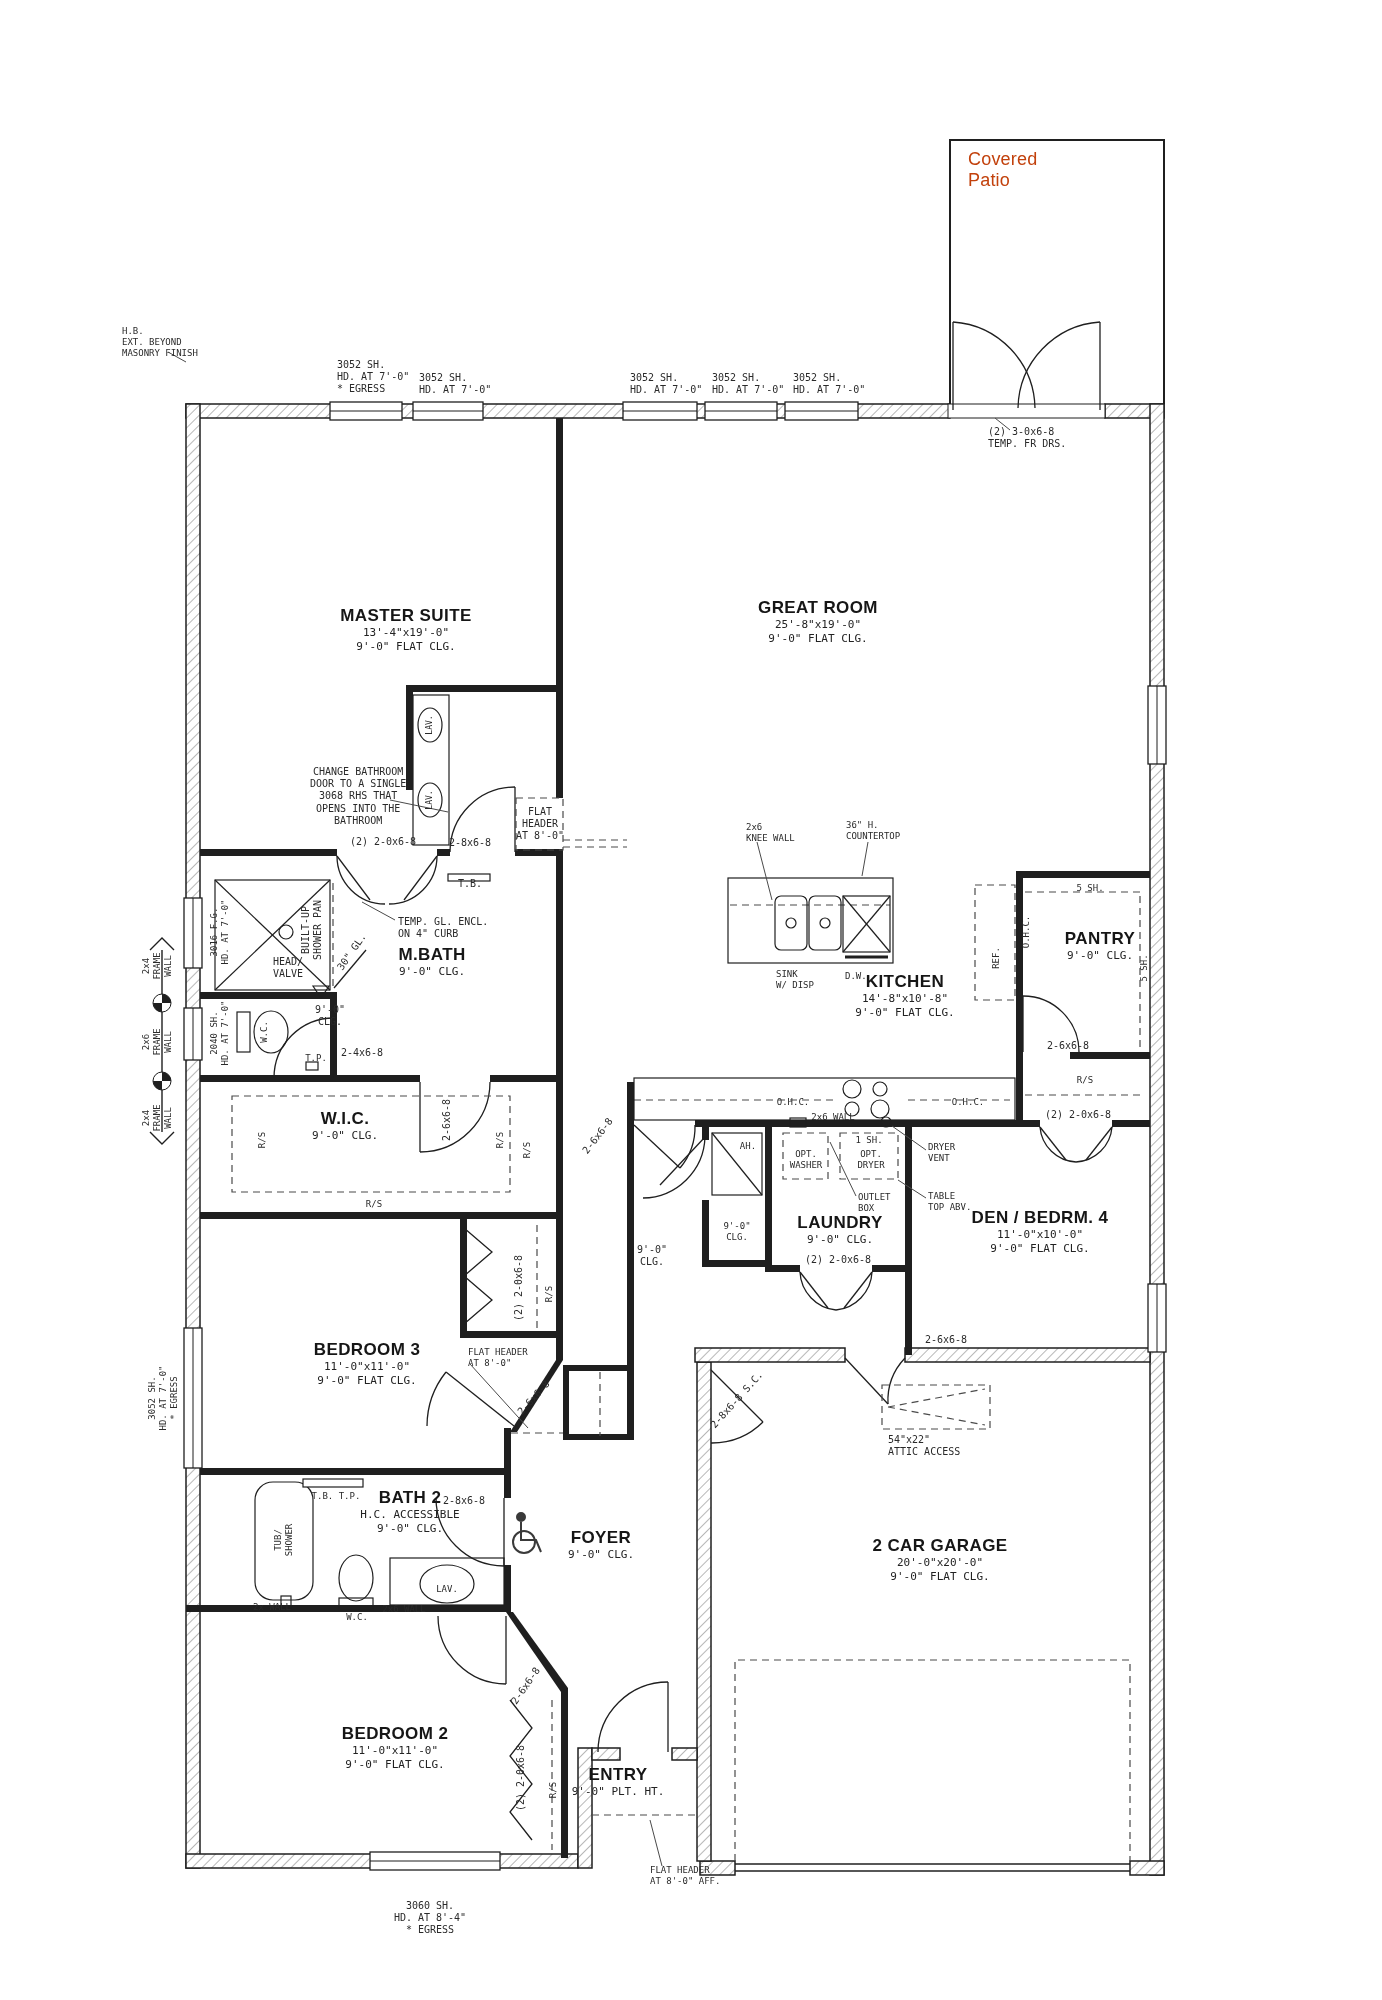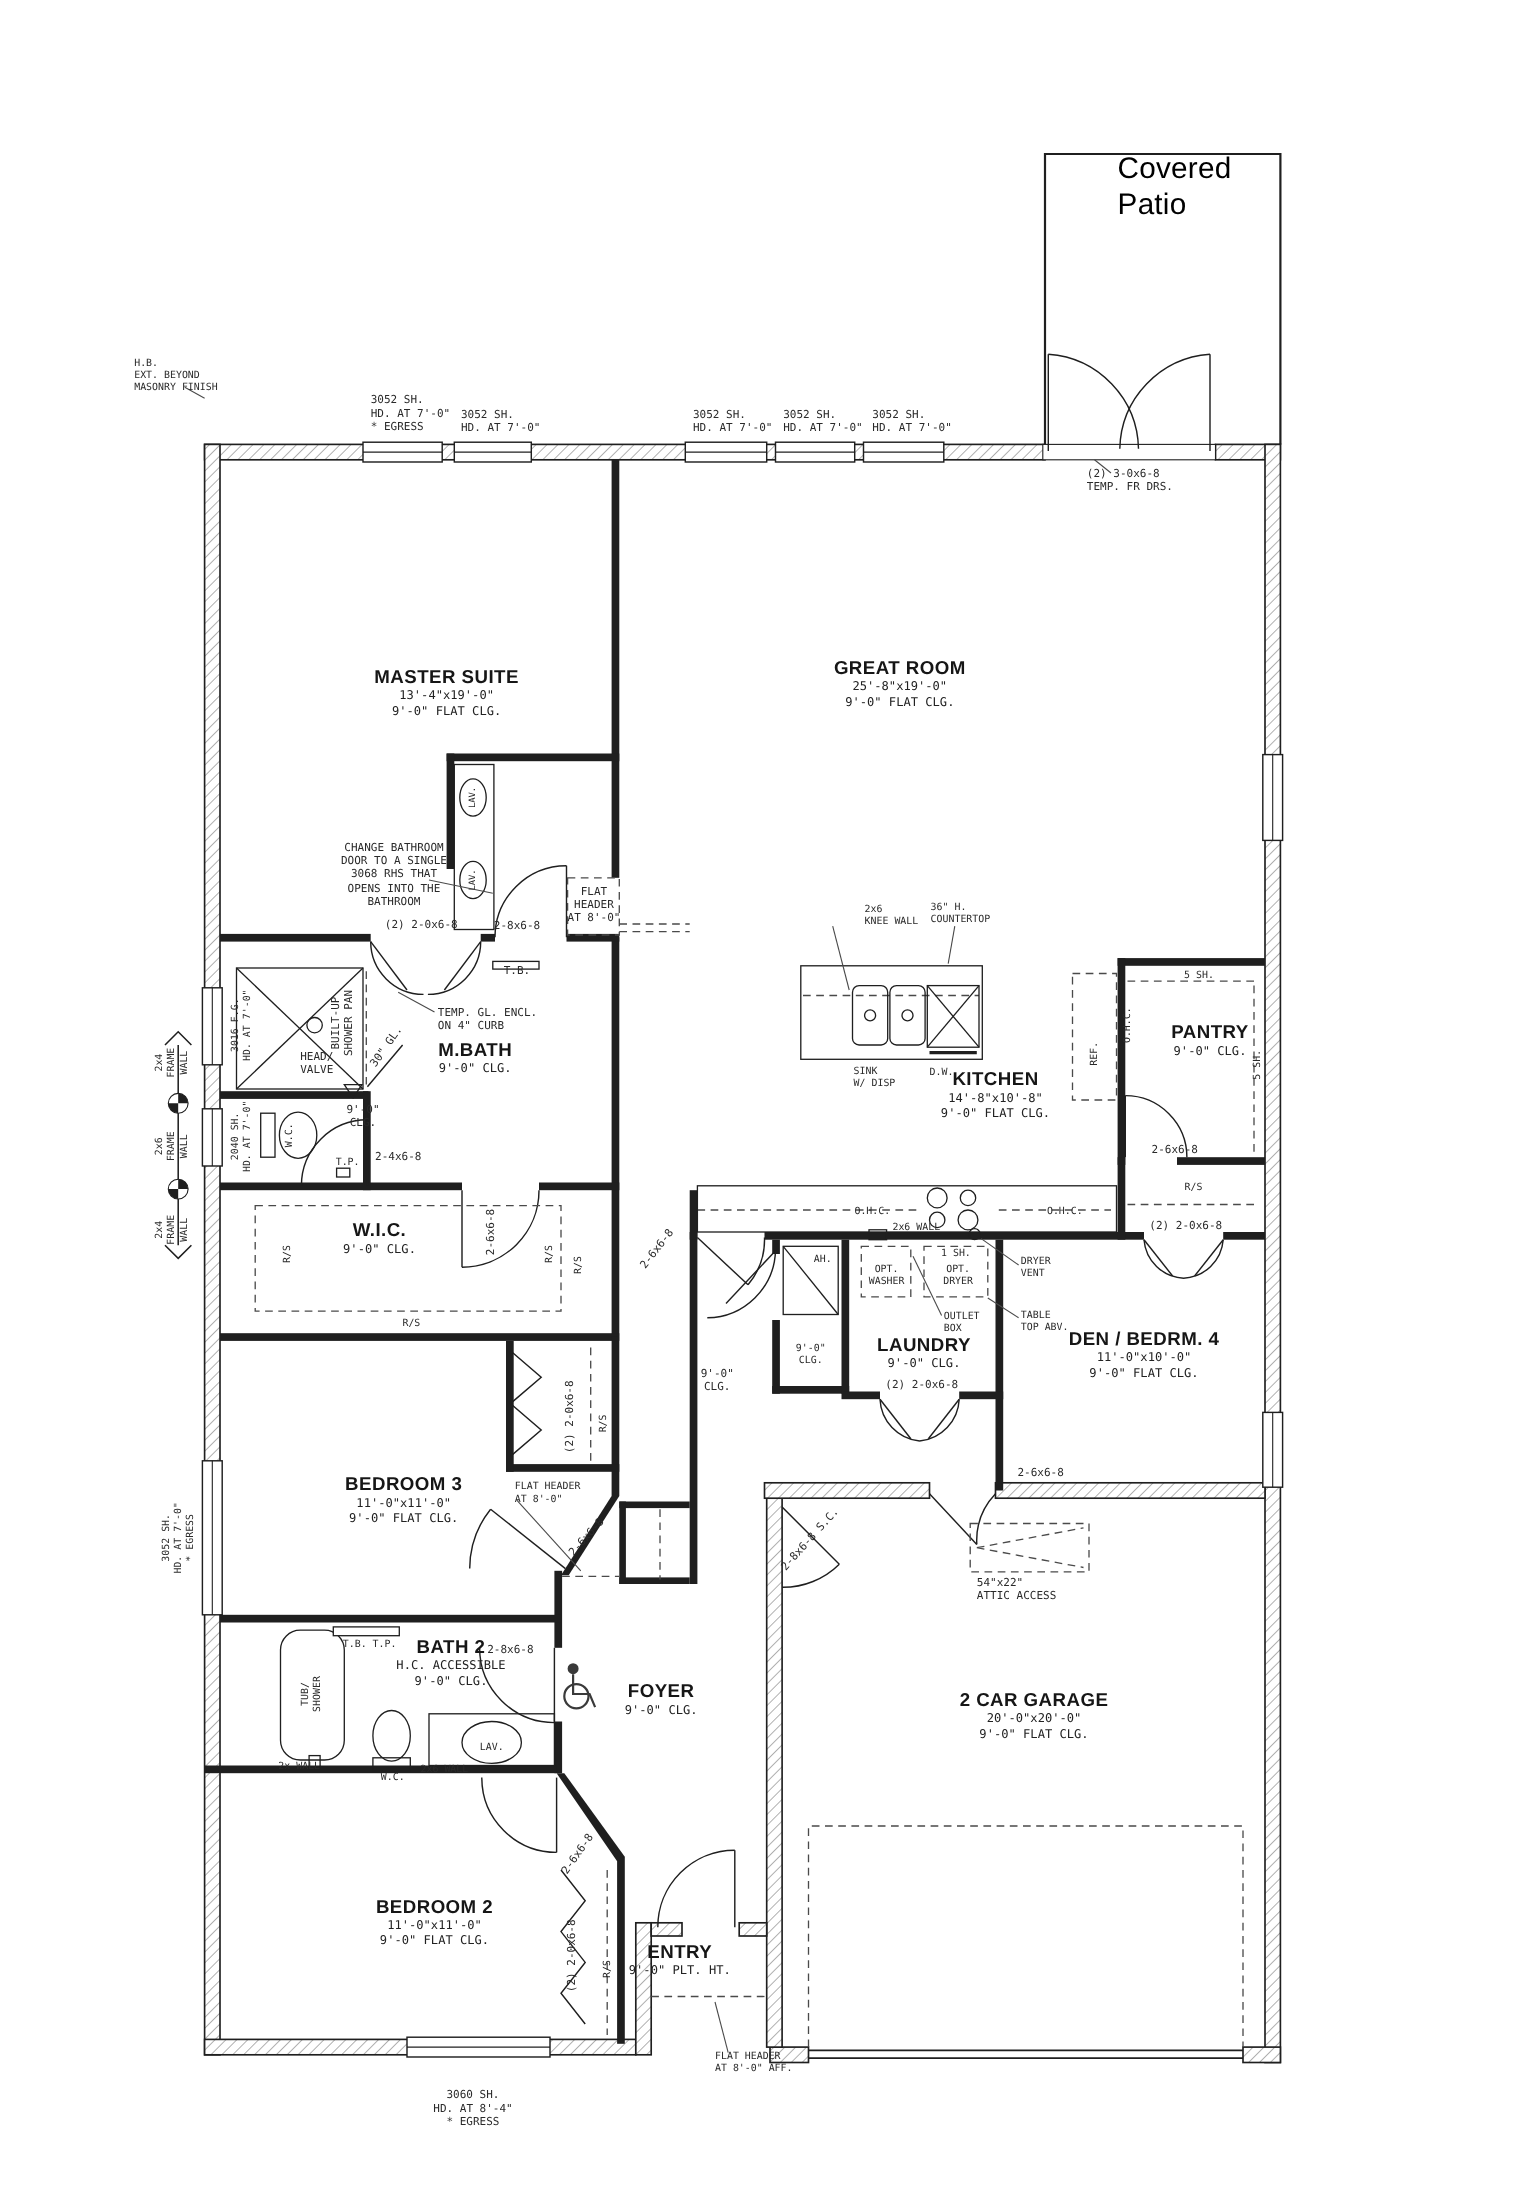--- a/index.html
+++ b/index.html
@@ -6,22 +6,22 @@
   .plan{position:relative;width:1382px;height:2000px;background:#fff;overflow:hidden;
         font-family:"DejaVu Sans Mono", monospace;}
   .plan svg{position:absolute;left:0;top:0;}
   #labels{position:absolute;left:0;top:0;width:100%;height:100%;}
   .lbl{position:absolute;color:#2a2a2a;white-space:pre-line;line-height:1.22;
        font-family:"DejaVu Sans Mono", monospace;font-size:10px;text-align:center;
        transform-origin:center center;pointer-events:none;}
   .lbl.left{text-align:left;}
   .lbl.s9{font-size:9px;}
   .lbl.s8{font-size:8px;}
-  .lbl.big{font-family:"Liberation Sans", sans-serif;font-size:27px;color:#000000;
-           line-height:1.18;letter-spacing:.2px;margin-left:48px;}
+  .lbl.big{font-family:"Liberation Sans", sans-serif;font-size:18px;color:#c2410c;
+           line-height:1.18;letter-spacing:.2px;}
   .room{position:absolute;transform:translate(-50%,-50%);text-align:center;
         pointer-events:none;color:#161616;}
   .room-name{font-family:"Liberation Sans", sans-serif;font-weight:700;
              font-size:17px;letter-spacing:.4px;white-space:nowrap;}
   .room-dims,.room-clg,.room-sub{font-family:"DejaVu Sans Mono", monospace;
              font-size:11px;color:#222;white-space:nowrap;line-height:1.3;}
 </style>
 </head>
 <body>
 
@@ -425,21 +425,21 @@
       <div class="lbl s9" style="left: 157px; top: 1118px; transform: translate(-50%, -50%) rotate(-90deg);">2x4
 FRAME
 WALL</div>
       <div class="lbl s9" style="left: 264px; top: 1032px; transform: translate(-50%, -50%) rotate(-90deg);">W.C.</div>
       <div class="lbl" style="left: 330px; top: 1016px; transform: translate(-50%, -50%) rotate(0deg);">9'-0"
 CLG.</div>
       <div class="lbl s9" style="left: 316px; top: 1058px; transform: translate(-50%, -50%) rotate(0deg);">T.P.</div>
       <div class="lbl" style="left: 362px; top: 1053px; transform: translate(-50%, -50%) rotate(0deg);">2-4x6-8</div>
       <div class="lbl s8" style="left: 430px; top: 725px; transform: translate(-50%, -50%) rotate(-90deg);">LAV.</div>
       <div class="lbl s8" style="left: 430px; top: 800px; transform: translate(-50%, -50%) rotate(-90deg);">LAV.</div>
-      <div class="lbl s9 left" style="left: 746px; top: 833px; transform: translate(0px, -50%) rotate(0deg); margin-left: 40px;">2x6
+      <div class="lbl s9 left" style="left: 746px; top: 833px; transform: translate(0px, -50%) rotate(0deg);">2x6
 KNEE WALL</div>
       <div class="lbl s9 left" style="left: 846px; top: 831px; transform: translate(0px, -50%) rotate(0deg);">36" H.
 COUNTERTOP</div>
       <div class="lbl s9 left" style="left: 776px; top: 980px; transform: translate(0px, -50%) rotate(0deg);">SINK
 W/ DISP</div>
       <div class="lbl s9 left" style="left: 845px; top: 976px; transform: translate(0px, -50%) rotate(0deg); text-align: right;">D.W.</div>
       <div class="lbl s9" style="left: 1090px; top: 888px; transform: translate(-50%, -50%) rotate(0deg);">5 SH.</div>
       <div class="lbl s9" style="left: 1026px; top: 932px; transform: translate(-50%, -50%) rotate(-90deg);">O.H.C.</div>
       <div class="lbl s9" style="left: 996px; top: 958px; transform: translate(-50%, -50%) rotate(-90deg);">REF.</div>
       <div class="lbl s9" style="left: 1144px; top: 968px; transform: translate(-50%, -50%) rotate(-90deg);">5 SH.</div>

